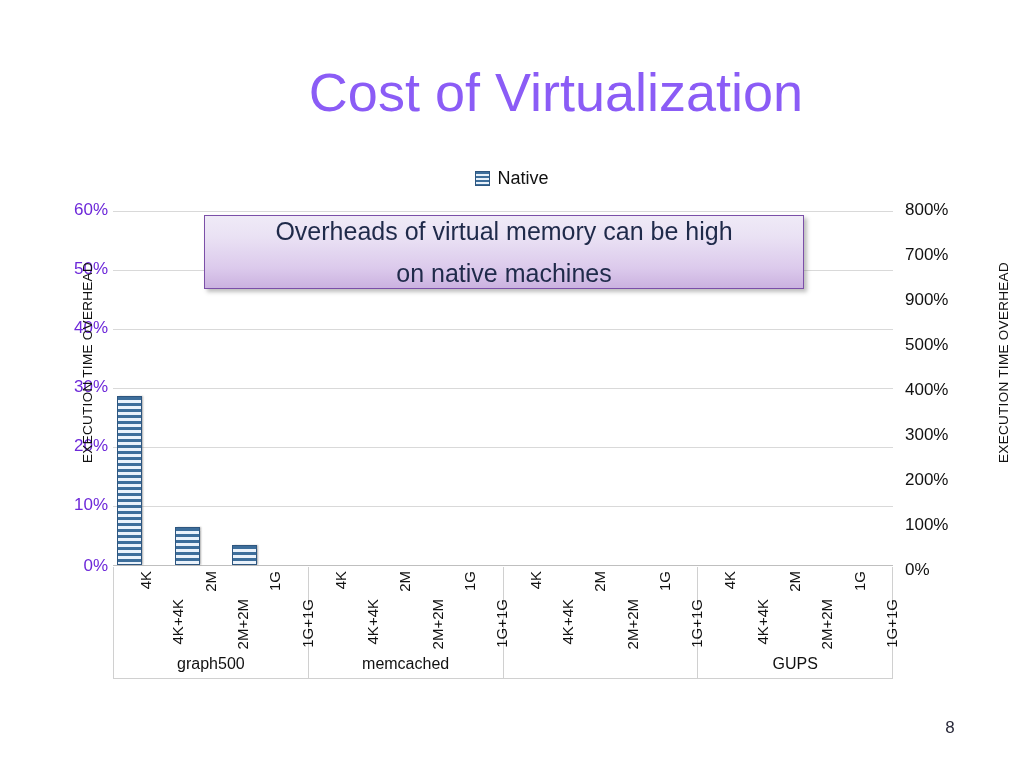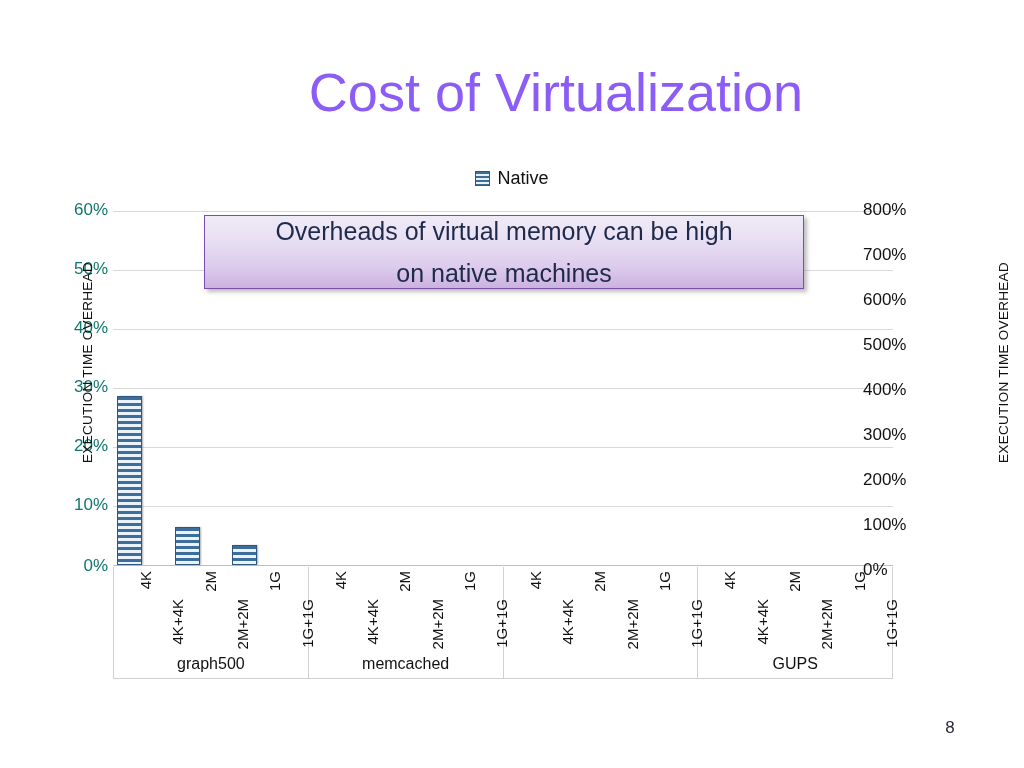--- a/index.html
+++ b/index.html
@@ -111,21 +111,21 @@
   }
 
   
   .ytick-left {
     position: absolute;
     right: 0;
     width: 62px;
     text-align: right;
     font-size: 17px;
     line-height: 17px;
-    color: #0f766e;
+    color: #6d28d9;
   }
   #yaxis-left {
     position: absolute;
     left: 40px;
     top: 0;
     width: 68px;
     height: 400px;
   }
   #yaxis-left-title {
     position: absolute;
@@ -136,21 +136,21 @@
     font-size: 13.5px;
     letter-spacing: 0.3px;
     color: #111111;
     transform: rotate(-90deg);
     white-space: nowrap;
   }
 
   
   #yaxis-right {
     position: absolute;
-    left: 863px;
+    left: 905px;
     top: 0;
     width: 70px;
     height: 400px;
   }
   .ytick-right {
     position: absolute;
     left: 0;
     width: 62px;
     text-align: left;
     font-size: 17px;
@@ -292,21 +292,21 @@
     <div class="axis-line"></div>
 
     <div class="bar" id="bar-g500-4k" style="left:4px;  height:169px;"></div>
     <div class="bar" id="bar-g500-2m" style="left:62px; height:38px;"></div>
     <div class="bar" id="bar-g500-1g" style="left:119px;height:20px;"></div>
   </div>
 
   <div id="yaxis-right">
     <div class="ytick-right" style="top:6px">800%</div>
     <div class="ytick-right" style="top:51px">700%</div>
-    <div class="ytick-right" style="top:96px">600%</div>
+    <div class="ytick-right" style="top:96px">900%</div>
     <div class="ytick-right" style="top:141px">500%</div>
     <div class="ytick-right" style="top:186px">400%</div>
     <div class="ytick-right" style="top:231px">300%</div>
     <div class="ytick-right" style="top:276px">200%</div>
     <div class="ytick-right" style="top:321px">100%</div>
     <div class="ytick-right" style="top:366px">0%</div>
   </div>
   <div id="yaxis-right-title">EXECUTION TIME OVERHEAD</div>
 
   <div id="xaxis">

